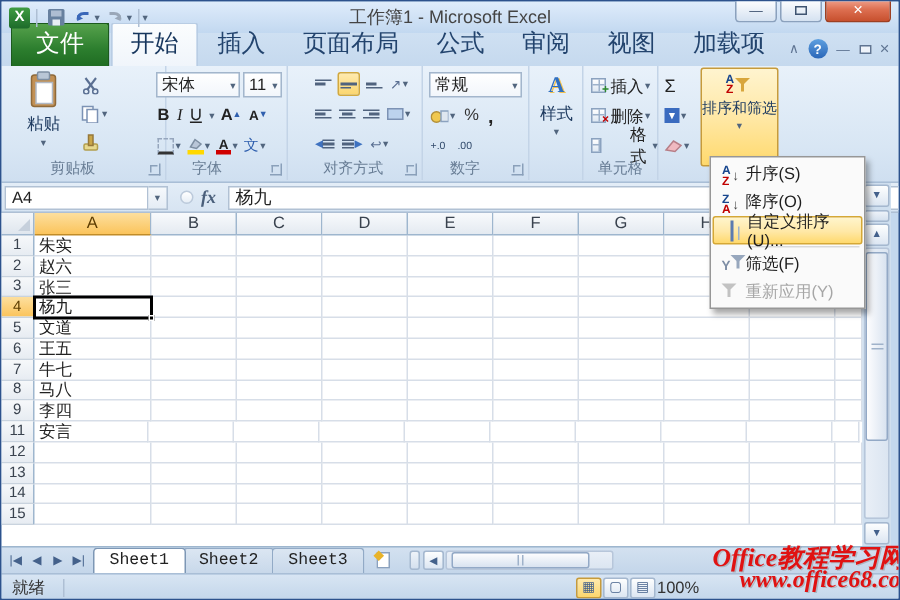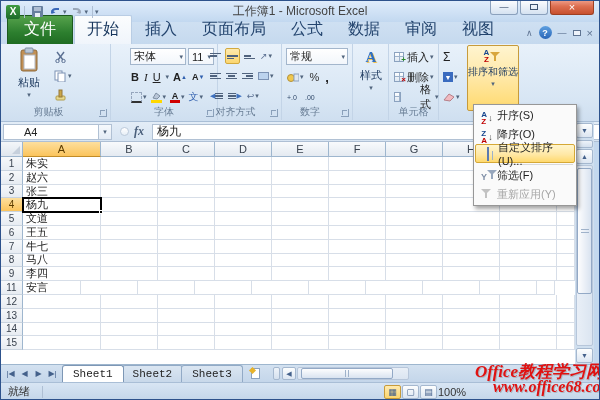--- a/index.html
+++ b/index.html
@@ -50,21 +50,21 @@
 
 .funnel{position:relative;width:12px;height:11px;display:inline-block}
 .funnel:before{content:"";position:absolute;left:0;top:1px;border-left:5px solid transparent;border-right:5px solid transparent;border-top:5px solid #97a7bd}
 .funnel:after{content:"";position:absolute;left:4px;top:5px;width:2px;height:5px;background:#97a7bd}
 .funnel.gold:before{border-top-color:#d8a63c}
 .funnel.gold:after{background:#d8a63c}
 .azcol{display:flex;flex-direction:column;font:bold 8px "Liberation Sans";line-height:7px}
 .cblue{color:#17468e}.cred{color:#c00000}
 
 .fbar{position:absolute;left:0;top:121px;width:100%;height:20px;background:linear-gradient(#e3edf7,#d7e4f2);border-bottom:1px solid #aebfd4;display:flex;align-items:center}
-.namebox{width:96px;height:16px;margin-left:2px;background:#fff;border:1px solid #b1c1d4;display:flex;align-items:center;padding-left:20px;font-size:11px}
+.namebox{width:96px;height:16px;margin-left:2px;background:#fff;border:1px solid #b1c1d4;display:flex;align-items:center;padding-left:4px;font-size:11px}
 .nbdrop{width:13px;height:16px;border:1px solid #b1c1d4;border-left:none;background:linear-gradient(#f6f9fc,#e4ecf5);display:flex;align-items:center;justify-content:center;font-size:7px;color:#51657e}
 .fxwrap{width:40px;display:flex;align-items:center;justify-content:center;gap:5px}
 .dimcirc{width:9px;height:9px;border-radius:50%;border:1px solid #bccadb;background:linear-gradient(#fff,#e7eef6)}
 .fx{font:italic bold 12px "Liberation Serif",serif;color:#4a5f7b}
 .fcontent{flex:1;height:16px;background:#fff;border:1px solid #b1c1d4;border-right:none;display:flex;align-items:center;padding-left:4px;font-size:12px}
 
 .sheetarea{position:absolute;left:0;top:141px;width:574px;height:222px;background:#fff}
 .colhdr{display:flex;height:15px}
 .hcell{height:15px;border-right:1px solid #9eb6ce;border-bottom:1px solid #9eb6ce;background:linear-gradient(#f8fafc,#e4eaf1);display:flex;align-items:center;justify-content:center;font-size:11px;color:#39424e}
 .hcell.corner{background:linear-gradient(#f3f6f9,#dfe6ee);position:relative}
@@ -169,23 +169,23 @@
     </div>
   </div>
 
   <div class="tabrow">
     <div id="tabs" style="display:flex;align-items:flex-end">
         <div class="rtab file">文件</div>
         <div class="rtab active">开始</div>
         <div class="rtab">插入</div>
         <div class="rtab">页面布局</div>
         <div class="rtab">公式</div>
-        <div class="rtab">数据</div>
         <div class="rtab">审阅</div>
         <div class="rtab">视图</div>
+        <div class="rtab">加载项</div>
       </div>
     <div class="ribctl">
       <span>∧</span>
       <span class="helpq">?</span>
       <span>—</span>
       <span class="minibox"></span>
       <span style="font-size:11px">×</span>
     </div>
   </div>
 
@@ -223,21 +223,21 @@
           <svg width="13" height="12">
               <rect x="2" y="7" width="9" height="4" rx="1" fill="#e7d98f" stroke="#b29e4e"></rect>
               <rect x="5" y="1" width="3" height="7" fill="#caa648" stroke="#96783a"></rect>
             </svg>
         </span>
       </div>
       <div class="glabel">剪贴板</div>
       <span class="launcher"></span>
     </div>
 
-    <div class="rgroup" style="left:124px;width:93px">
+    <div class="rgroup" style="left:98px;width:93px">
       <div class="combo" style="position:absolute;left:5px;top:4px;width:56px">
         <span>宋体</span>
           <span class="drop">▾</span>
       </div>
       <div class="combo" style="position:absolute;left:63px;top:4px;width:26px">
         <span>11</span>
           <span class="drop">▾</span>
       </div>
       <div style="position:absolute;left:5px;top:25px;display:flex;align-items:center;gap:3px">
         <span class="sbtn" style="font-weight:bold">B</span>
@@ -584,21 +584,21 @@
           <div class="cell" style="width: 57px;"></div>
           <div class="cell" style="width: 57px;"></div>
           <div class="cell" style="width: 57px;"></div>
           <div class="cell" style="width: 57px;"></div>
           <div class="cell" style="width: 57px;"></div>
           <div class="cell" style="width: 57px;"></div>
           <div class="cell" style="width: 18px;"></div>
         </div>
         <div class="grow" style="height: 13.8px;">
           <div class="rowhdr">11</div>
-          <div class="cell" style="width: 58px;">安言</div>
+          <div class="cell" style="width: 76px;">安言</div>
           <div class="cell" style="width: 57px;"></div>
           <div class="cell" style="width: 57px;"></div>
           <div class="cell" style="width: 57px;"></div>
           <div class="cell" style="width: 57px;"></div>
           <div class="cell" style="width: 57px;"></div>
           <div class="cell" style="width: 57px;"></div>
           <div class="cell" style="width: 57px;"></div>
           <div class="cell" style="width: 57px;"></div>
           <div class="cell" style="width: 18px;"></div>
         </div>

